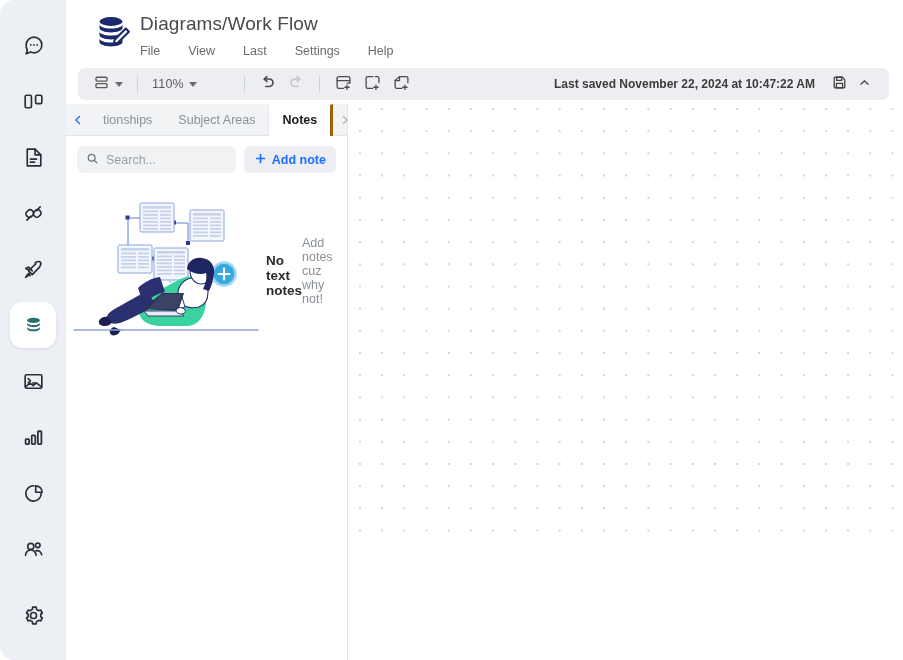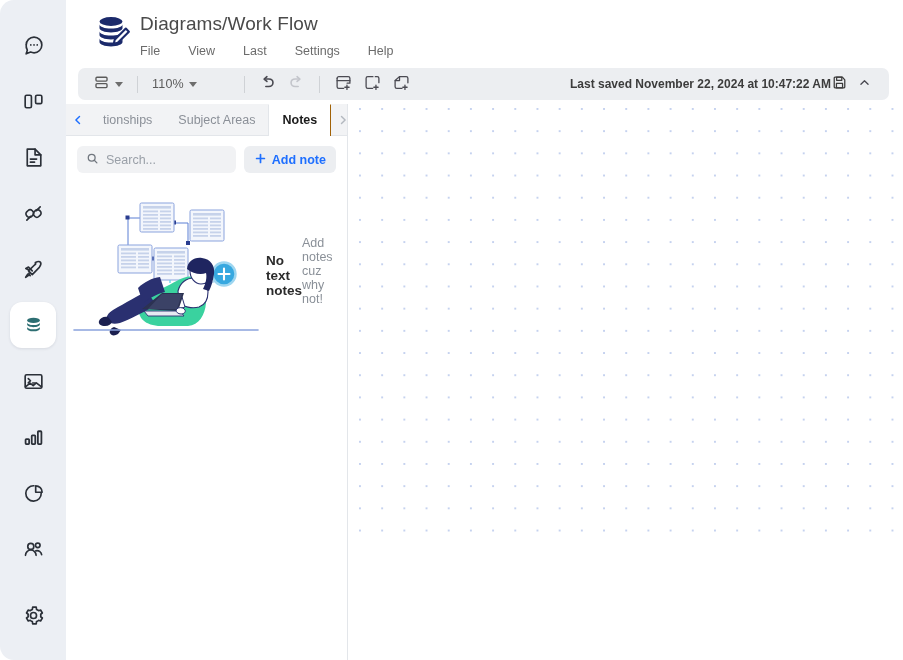--- a/index.html
+++ b/index.html
@@ -115,21 +115,21 @@
   }
   #saved-area {
     margin-left: auto;
     display: flex; align-items: center;
     padding-right: 4px;
   }
   #saved-text {
     font-size: 12px;
     font-weight: bold;
     color: #3c3c3c;
-    margin-right: 0;
+    margin-right: 16px;
     white-space: nowrap;
   }
   #save-icon-btn { margin-right: 6px; cursor: pointer; }
   #save-chevron { cursor: pointer; padding: 2px 4px; }
 
   
   #body-split { flex: 1 1 auto; display: flex; min-height: 0; }
 
   
   #panel {
@@ -157,21 +157,21 @@
     font-size: 12.5px;
     color: #8b9098;
     cursor: pointer;
     white-space: nowrap;
   }
   .tab.active {
     background: #ffffff;
     color: #1b1b1b;
     font-weight: bold;
     border-left: 1px solid #e3e6ea;
-    border-right: 1px solid #a16207;
+    border-right: 3px solid #a16207;
     border-top: 1px solid transparent;
     margin-bottom: -1px;
     padding-bottom: 1px;
   }
 
   
   #search-row {
     display: flex; align-items: center;
     padding: 10px 11px 8px 11px;
     gap: 8px;

